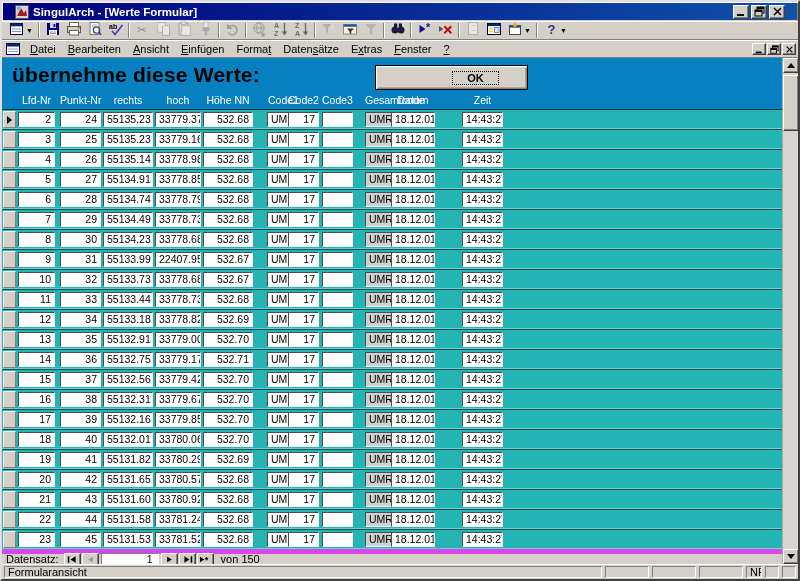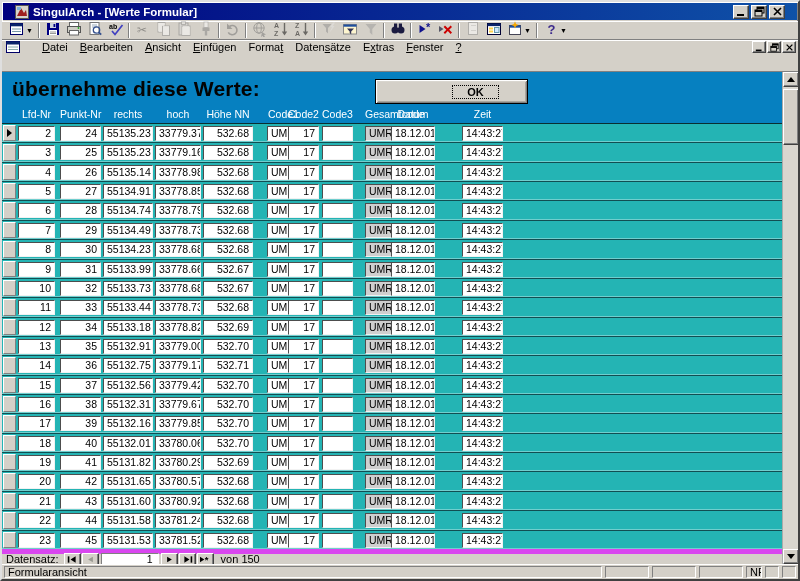--- a/index.html
+++ b/index.html
@@ -23,22 +23,22 @@
   .toolbar{height:19px;flex:0 0 auto;display:flex;align-items:center;padding-left:4px;
            border-top:1px solid #fff;border-bottom:1px solid #808080;background:#d4d0c8;}
   .tb-btn{width:21px;height:17px;display:flex;align-items:center;justify-content:center;flex:0 0 auto;}
   .tb-btn.dd{width:30px;}
   .tb-btn .ddarrow{font-size:7px;line-height:1;margin-left:1px;color:#000;}
   .tb-btn.disabled{pointer-events:none;}
   .tb-btn.disabled svg{filter:grayscale(1) brightness(1.35) opacity(.5);}
   .tb-sep{width:2px;height:15px;margin:0 2px;border-left:1px solid #808080;border-right:1px solid #fff;flex:0 0 auto;}
 
   
-  .menubar{height:32px;flex:0 0 auto;display:flex;font-size:11px;padding-left:3px;
-           border-top:1px solid #fff;border-bottom:1px solid #808080;background:#d4d0c8;gap:12px;}
+  .menubar{height:18px;flex:0 0 auto;display:flex;align-items:center;font-size:11px;padding-left:3px;
+           border-top:1px solid #fff;border-bottom:1px solid #808080;background:#d4d0c8;}
   .menu-sysicon{width:14px;height:12px;margin:0 4px 0 1px;flex:0 0 auto;}
   .menu-item{padding:1px 6px;white-space:nowrap;color:#000;}
   .menu-item .u{text-decoration:underline;}
   .menubar .spacer{flex:1;}
   .mdi-btns{display:flex;gap:1px;margin-right:2px;}
   .mdi-btns .winbtn{width:14px;height:12px;}
 
   
   .client{position:relative;flex:1 1 auto;display:flex;flex-direction:column;overflow:hidden;}
   .form-region{flex:1 1 auto;display:flex;flex-direction:column;margin-right:16px;background:var(--teal,#24b4b4);}
@@ -460,21 +460,21 @@
             <div class="cell x7 r"></div>
             <div class="cell x8 l gray">UMRISS-17</div>
             <div class="cell x9 r">18.12.01</div>
             <div class="cell x10 r">14:43:27</div>
           </div>
           <div class="row">
             <div class="rec-selector"></div>
             <div class="cell x0 r">9</div>
             <div class="cell x1 r">31</div>
             <div class="cell x2 r">55133.99</div>
-            <div class="cell x3 r">33778.66</div>
+            <div class="cell x3 r">22407.95</div>
             <div class="cell x4 r">532.67</div>
             <div class="cell x5 l">UMRISS</div>
             <div class="cell x6 r">17</div>
             <div class="cell x7 r"></div>
             <div class="cell x8 l gray">UMRISS-17</div>
             <div class="cell x9 r">18.12.01</div>
             <div class="cell x10 r">14:43:27</div>
           </div>
           <div class="row">
             <div class="rec-selector"></div>

